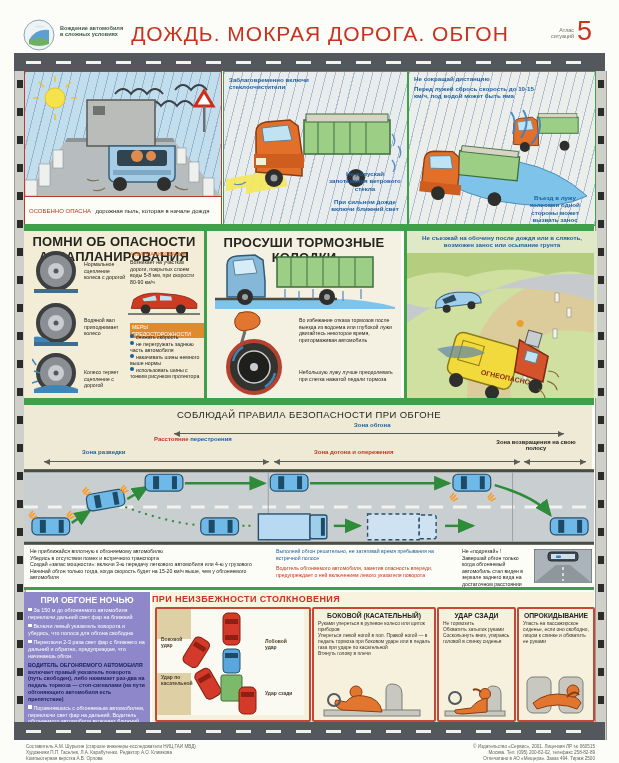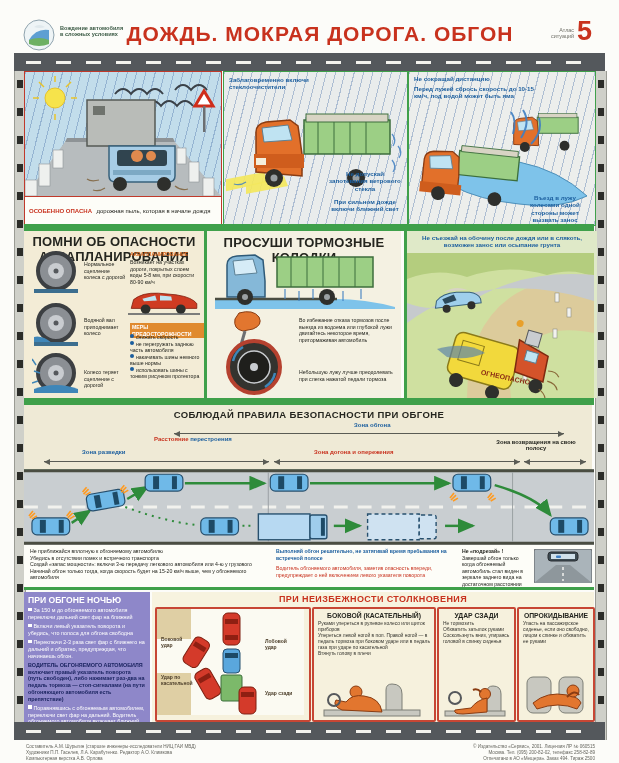--- a/index.html
+++ b/index.html
@@ -1,20 +1,20 @@
 <!DOCTYPE html>
 <html><head>
 <meta charset="utf-8">
 <style>
   html,body{margin:0;padding:0;background:#e8e8e4;}
   #page{position:relative;width:619px;height:763px;background:#fcfcf9;overflow:hidden;
         font-family:"Liberation Sans",sans-serif;box-shadow:2px 2px 4px rgba(0,0,0,.35);}
   .abs{position:absolute;}
   .t-red{color:#c8321e;} .t-blue{color:#1b5e9e;} .t-dark{color:#24251f;} .t-orange{color:#d9651c;}
-  .b{font-weight:bold;}
+  .b{font-weight:normal;}
   .roadstrip{background:#54585c;}
   .roadstrip .dash{position:absolute;left:2%;right:2%;top:45%;height:3px;
       background:repeating-linear-gradient(to right,#f3f3ee 0 15px,transparent 15px 30px);}
   .rail{background:#cfd0c9;border-left:1px solid #9a9b94;border-right:1px solid #9a9b94;}
   .rail .marks{position:absolute;left:2px;right:2px;top:0;bottom:0;
       background:repeating-linear-gradient(to bottom,transparent 0 9px,#2c2d29 9px 17px,transparent 17px 28px);}
   .panel{background:#f4f0e0;overflow:hidden;}
   .rain{background-image:repeating-linear-gradient(104deg,rgba(73,112,168,.38) 0 1px,transparent 1px 9px);}
   .greenband{background:#3fa04a;}
   .cap{font-size:6px;line-height:1.22;}
@@ -417,31 +417,31 @@
       <rect width="58" height="34" rx="2" fill="#aab4ba" stroke="#55585c"></rect>
       <rect x="14" y="3" width="30" height="9" rx="3" fill="#3c4a52" stroke="#2a2f33"></rect>
       <rect x="17" y="5" width="24" height="5" fill="#cfe0ea"></rect>
       <rect x="22" y="6.5" width="5" height="2.5" rx="1" fill="#3f7fc2"></rect>
       <path d="M0,34 L22,16 L36,16 L58,34 Z" fill="#8e979c"></path>
       <line x1="29" y1="18" x2="29" y2="32" stroke="#f2f2ee" stroke-width="1.5" stroke-dasharray="3 3"></line>
     </svg>
   </div>
 
   <div class="abs" style="left:24px;top:592px;width:126px;height:130px;background:#8e87c9;padding:3px 4px;box-sizing:border-box;">
-    <div style="font-size:8.6px;font-weight:bold;color:#fff;text-align:left;margin-bottom:2px;">ПРИ ОБГОНЕ НОЧЬЮ</div>
+    <div style="font-size:8.6px;font-weight:bold;color:#fff;text-align:center;margin-bottom:2px;">ПРИ ОБГОНЕ НОЧЬЮ</div>
     <div class="nightitem sq">За 150 м до обгоняемого автомобиля переключи дальний свет фар на ближний</div>
     <div class="nightitem sq">Включи левый указатель поворота и убедись, что полоса для обгона свободна</div>
     <div class="nightitem sq">Переключи 2-3 раза свет фар с ближнего на дальний и обратно, предупреждая, что начинаешь обгон.</div>
     <div class="nightitem" style="color:#1c2561;font-weight:bold;">ВОДИТЕЛЬ ОБГОНЯЕМОГО АВТОМОБИЛЯ включает правый указатель поворота (путь свободен), либо нажимает раз-два на педаль тормоза — стоп-сигналами (на пути обгоняющего автомобиля есть препятствие)</div>
     <div class="nightitem sq">Поравнявшись с обгоняемым автомобилем, переключи свет фар на дальний. Водитель обгоняемого автомобиля включает ближний свет фар</div>
     <div class="nightitem sq">Включи правый указатель поворота и вернись на свою полосу движения</div>
   </div>
 
   <div class="abs" style="left:152px;top:592px;width:442px;height:130px;background:#f7f3df;">
-    <div style="font-size:9px;font-weight:bold;color:#c8321e;text-align:center;margin-top:2px;letter-spacing:.4px;">ПРИ НЕИЗБЕЖНОСТИ СТОЛКНОВЕНИЯ</div>
+    <div style="font-size:9px;font-weight:bold;color:#c8321e;text-align:left;margin-top:2px;letter-spacing:.4px;">ПРИ НЕИЗБЕЖНОСТИ СТОЛКНОВЕНИЯ</div>
 
     <div class="abs rpanel" style="left:3px;top:15px;width:152px;height:111px;">
       <svg class="abs" style="left:0;top:0;" width="147" height="106" viewBox="0 0 147 106">
         <rect width="147" height="106" fill="#fbfaf2"></rect>
         <rect x="0" y="0" width="34" height="30" fill="#dfcfa4"></rect>
         <rect x="0" y="64" width="34" height="42" fill="#dfcfa4"></rect>
         <g id="vcar-red">
           <g transform="translate(66,4)">
               <rect width="17" height="32" rx="5" fill="#d43a2a" stroke="#7e1f10"></rect>
               <rect x="2" y="6" width="13" height="5" fill="#8e1f12"></rect>

